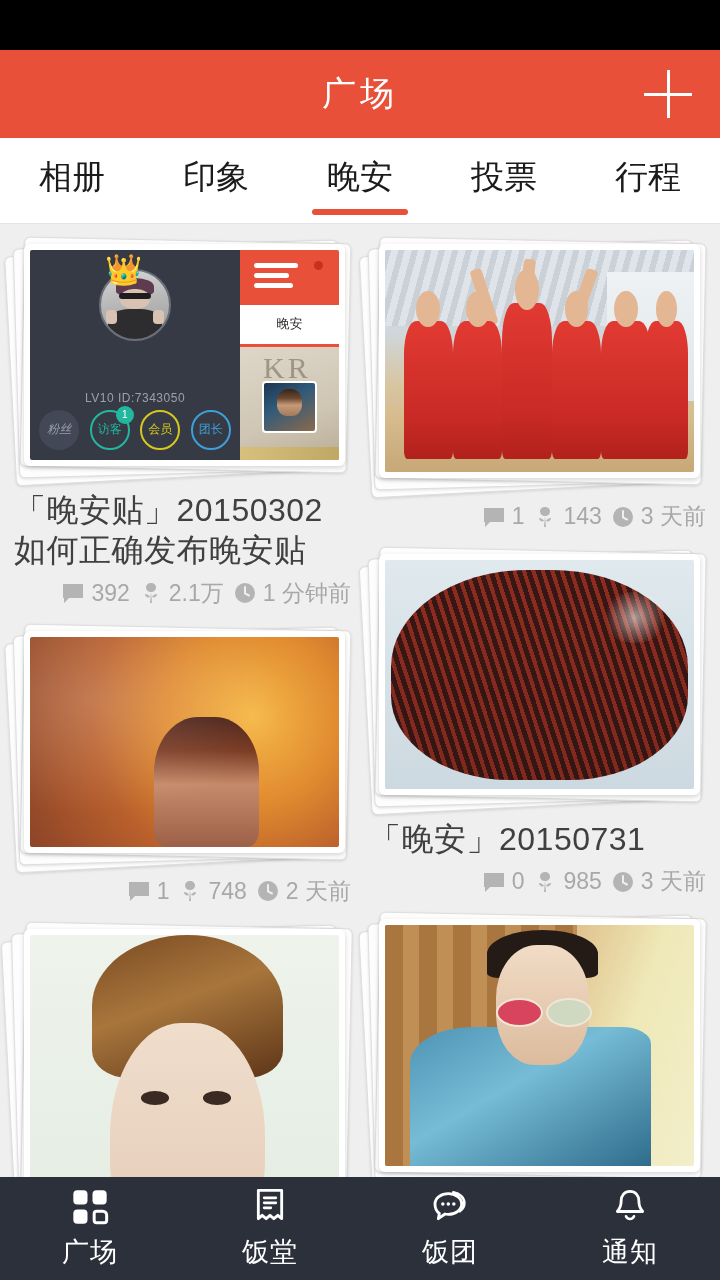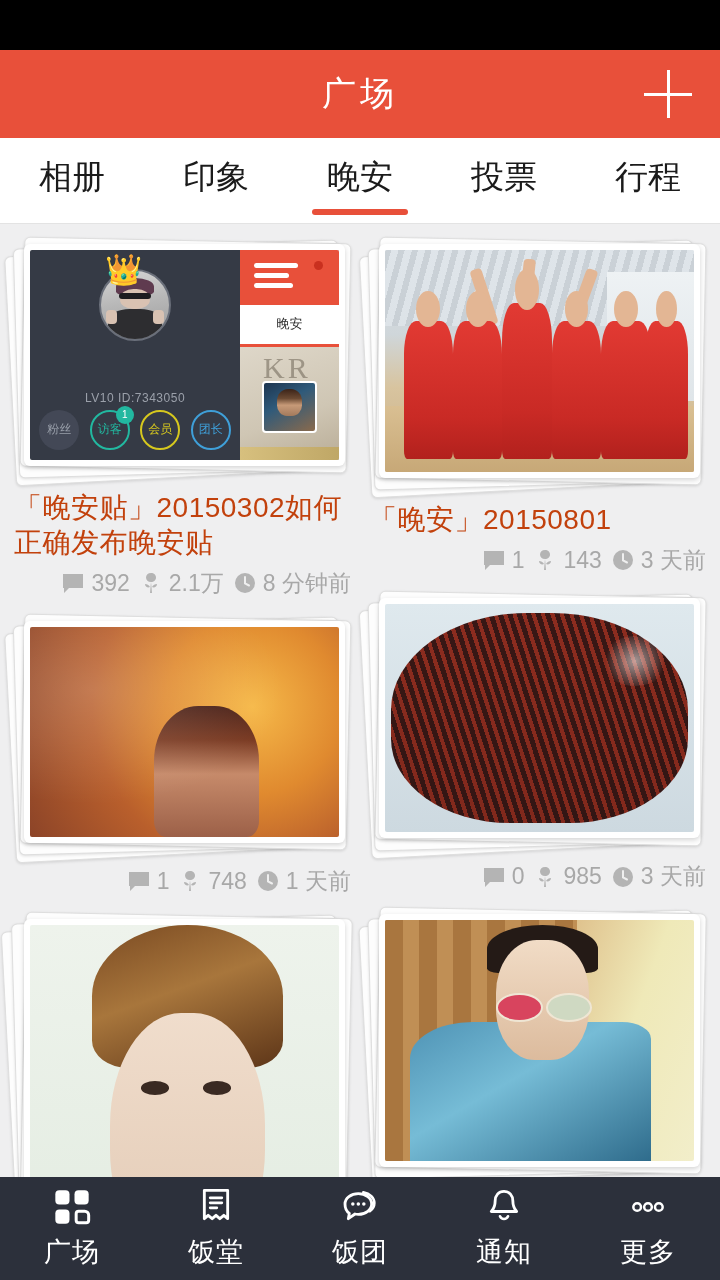--- a/index.html
+++ b/index.html
@@ -69,21 +69,21 @@
 
   .photo-frame {
     position:relative; background:#fff; border-radius:6px;
     padding:6px; box-shadow:0 2px 5px rgba(0,0,0,0.16);
   }
   .photo { width:100%; display:block; border-radius:2px; overflow:hidden; position:relative; }
   .photo-inner { width:100%; padding-top:68%; position:relative; overflow:hidden; }
   .photo-inner > * { position:absolute; top:0; left:0; right:0; bottom:0; }
 
   .post-title {
-    font-size:28px; line-height:1.26; color:#c2410c; margin:8px 4px 0 4px;
+    font-size:32px; line-height:1.26; color:#404040; margin:8px 4px 0 4px;
     letter-spacing:0.5px; word-break:break-all;
   }
   .post-meta {
     display:flex; align-items:center; justify-content:flex-end;
     gap:9px; margin:7px 4px 0 4px; color:#a8a8a8; font-size:23px;
   }
   .meta-item { display:flex; align-items:center; gap:6px; white-space:nowrap; }
   .meta-ico { width:24px; height:24px; flex:0 0 24px; display:block; }
 
   
@@ -136,21 +136,21 @@
     position:absolute; left:6px; top:-14px; font-size:30px; line-height:1;
   }
   .mock-name { position:absolute; left:0; right:0; top:56%; text-align:center;
     color:#fff; font-size:17px; }
   .mock-sub  { position:absolute; left:0; right:0; top:67%; text-align:center;
     color:#9ba0aa; font-size:12px; letter-spacing:.5px; }
   .mock-badges { position:absolute; left:0; right:0; bottom:5%; display:flex;
     justify-content:space-around; align-items:center; padding:0 4px; }
   .badge-c { width:40px; height:40px; border-radius:50%; display:flex;
     align-items:center; justify-content:center; font-size:12px; position:relative; }
-  .badge-c.fans   { background:#434856; color:#9aa0ab; }
+  .badge-c.fans   { background:#434856; color:#9aa0ab;font-style:italic; }
   .badge-c.visit  { border:2px solid #22b8a0; color:#22b8a0; }
   .badge-c.vip    { border:2px solid #d6c81e; color:#d6c81e; }
   .badge-c.leader { border:2px solid #3f9fd8; color:#3f9fd8; }
   .badge-num { position:absolute; right:-6px; top:-6px; background:#22b8a0; color:#fff;
     font-size:10px; width:18px; height:18px; border-radius:50%;
     display:flex; align-items:center; justify-content:center; }
 
   
   .art-team { background:linear-gradient(180deg,#dfe4e8 0%,#cfd6da 38%,#d8c49f 62%,#c9ae85 100%); }
   .art-team .court-ceiling{ position:absolute; left:0; right:0; top:0; height:34%;
@@ -327,21 +327,21 @@
             <svg class="meta-ico" viewBox="0 0 24 24">
                 <path fill="#b4b4b4" d="M12 2c3 0 5 2 5 4.5S15 11 12 11 7 9 7 6.5 9 2 12 2zm0 9l1 11h-2l1-11zM6 13c2 0 4 1 5 3-2 1-5 0-5-3zm12 0c0 3-3 4-5 3 1-2 3-3 5-3z"></path>
               </svg>
             <span>2.1万</span>
           </span>
           <span class="meta-item">
             <svg class="meta-ico" viewBox="0 0 24 24">
                 <circle cx="12" cy="12" r="10" fill="#b4b4b4"></circle>
                 <path d="M12 6v6.5l4 2" stroke="#efefef" stroke-width="2" fill="none" stroke-linecap="round"></path>
               </svg>
-            <span>8 分钟前</span>
+            <span>1 分钟前</span>
           </span>
         </div>
       </div>
 
       <div class="post">
         <div class="stack">
           <div class="sheet s1"></div>
           <div class="sheet s2"></div>
           <div class="sheet s3"></div>
           <div class="photo-frame">
@@ -366,21 +366,21 @@
             <svg class="meta-ico" viewBox="0 0 24 24">
                 <path fill="#b4b4b4" d="M12 2c3 0 5 2 5 4.5S15 11 12 11 7 9 7 6.5 9 2 12 2zm0 9l1 11h-2l1-11zM6 13c2 0 4 1 5 3-2 1-5 0-5-3zm12 0c0 3-3 4-5 3 1-2 3-3 5-3z"></path>
               </svg>
             <span>748</span>
           </span>
           <span class="meta-item">
             <svg class="meta-ico" viewBox="0 0 24 24">
                 <circle cx="12" cy="12" r="10" fill="#b4b4b4"></circle>
                 <path d="M12 6v6.5l4 2" stroke="#efefef" stroke-width="2" fill="none" stroke-linecap="round"></path>
               </svg>
-            <span>1 天前</span>
+            <span>2 天前</span>
           </span>
         </div>
       </div>
 
       <div class="post">
         <div class="stack">
           <div class="sheet s1"></div>
           <div class="sheet s2"></div>
           <div class="sheet s3"></div>
           <div class="photo-frame">
@@ -421,21 +421,20 @@
                     <span class="p p2"></span>
                     <span class="p p3"></span>
               <span class="p p4"></span>
                     <span class="p p5"></span>
                     <span class="p p6"></span>
             </div>
                 </div>
               </div>
           </div>
         </div>
-        <div class="post-title">「晚安」20150801</div>
         <div class="post-meta">
           <span class="meta-item">
             <svg class="meta-ico" viewBox="0 0 24 24">
                 <path fill="#b4b4b4" d="M2 3h20v14H8l-5 5v-5H2z"></path>
               </svg>
             <span>1</span>
           </span>
           <span class="meta-item">
             <svg class="meta-ico" viewBox="0 0 24 24">
                 <path fill="#b4b4b4" d="M12 2c3 0 5 2 5 4.5S15 11 12 11 7 9 7 6.5 9 2 12 2zm0 9l1 11h-2l1-11zM6 13c2 0 4 1 5 3-2 1-5 0-5-3zm12 0c0 3-3 4-5 3 1-2 3-3 5-3z"></path>
@@ -461,20 +460,21 @@
             <div class="photo">
                 <div class="photo-inner" style="padding-top:74%">
                   <div class="art-hair">
               <span class="mass"></span>
                     <span class="glow"></span>
             </div>
                 </div>
               </div>
           </div>
         </div>
+        <div class="post-title">「晚安」20150731</div>
         <div class="post-meta">
           <span class="meta-item">
             <svg class="meta-ico" viewBox="0 0 24 24">
                 <path fill="#b4b4b4" d="M2 3h20v14H8l-5 5v-5H2z"></path>
               </svg>
             <span>0</span>
           </span>
           <span class="meta-item">
             <svg class="meta-ico" viewBox="0 0 24 24">
                 <path fill="#b4b4b4" d="M12 2c3 0 5 2 5 4.5S15 11 12 11 7 9 7 6.5 9 2 12 2zm0 9l1 11h-2l1-11zM6 13c2 0 4 1 5 3-2 1-5 0-5-3zm12 0c0 3-3 4-5 3 1-2 3-3 5-3z"></path>
@@ -549,22 +549,14 @@
   </div>
 
   <div class="nav-item">
     <svg class="nav-ico" viewBox="0 0 24 24">
       <path d="M12 2.6c-3.3 0-5.3 2.6-5.3 5.7 0 4-1.6 5.6-2.3 6.4h15.2c-.7-.8-2.3-2.4-2.3-6.4 0-3.1-2-5.7-5.3-5.7z" fill="none" stroke="#fff" stroke-width="1.7" stroke-linejoin="round"></path>
       <path d="M9.6 17.6a2.6 2.6 0 0 0 4.8 0" fill="none" stroke="#fff" stroke-width="1.6" stroke-linecap="round"></path>
     </svg>
     <span class="nav-label">通知</span>
   </div>
 
-  <div class="nav-item">
-    <svg class="nav-ico" viewBox="0 0 24 24">
-      <circle cx="5.5" cy="12" r="2.3" fill="none" stroke="#fff" stroke-width="1.5"></circle>
-      <circle cx="12" cy="12" r="2.3" fill="none" stroke="#fff" stroke-width="1.5"></circle>
-      <circle cx="18.5" cy="12" r="2.3" fill="none" stroke="#fff" stroke-width="1.5"></circle>
-    </svg>
-    <span class="nav-label">更多</span>
-  </div>
 
 </div>
 
 </body></html>

